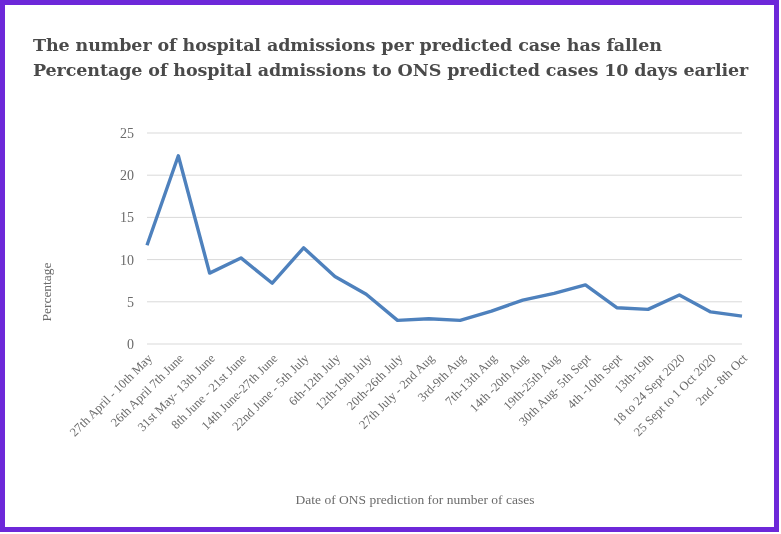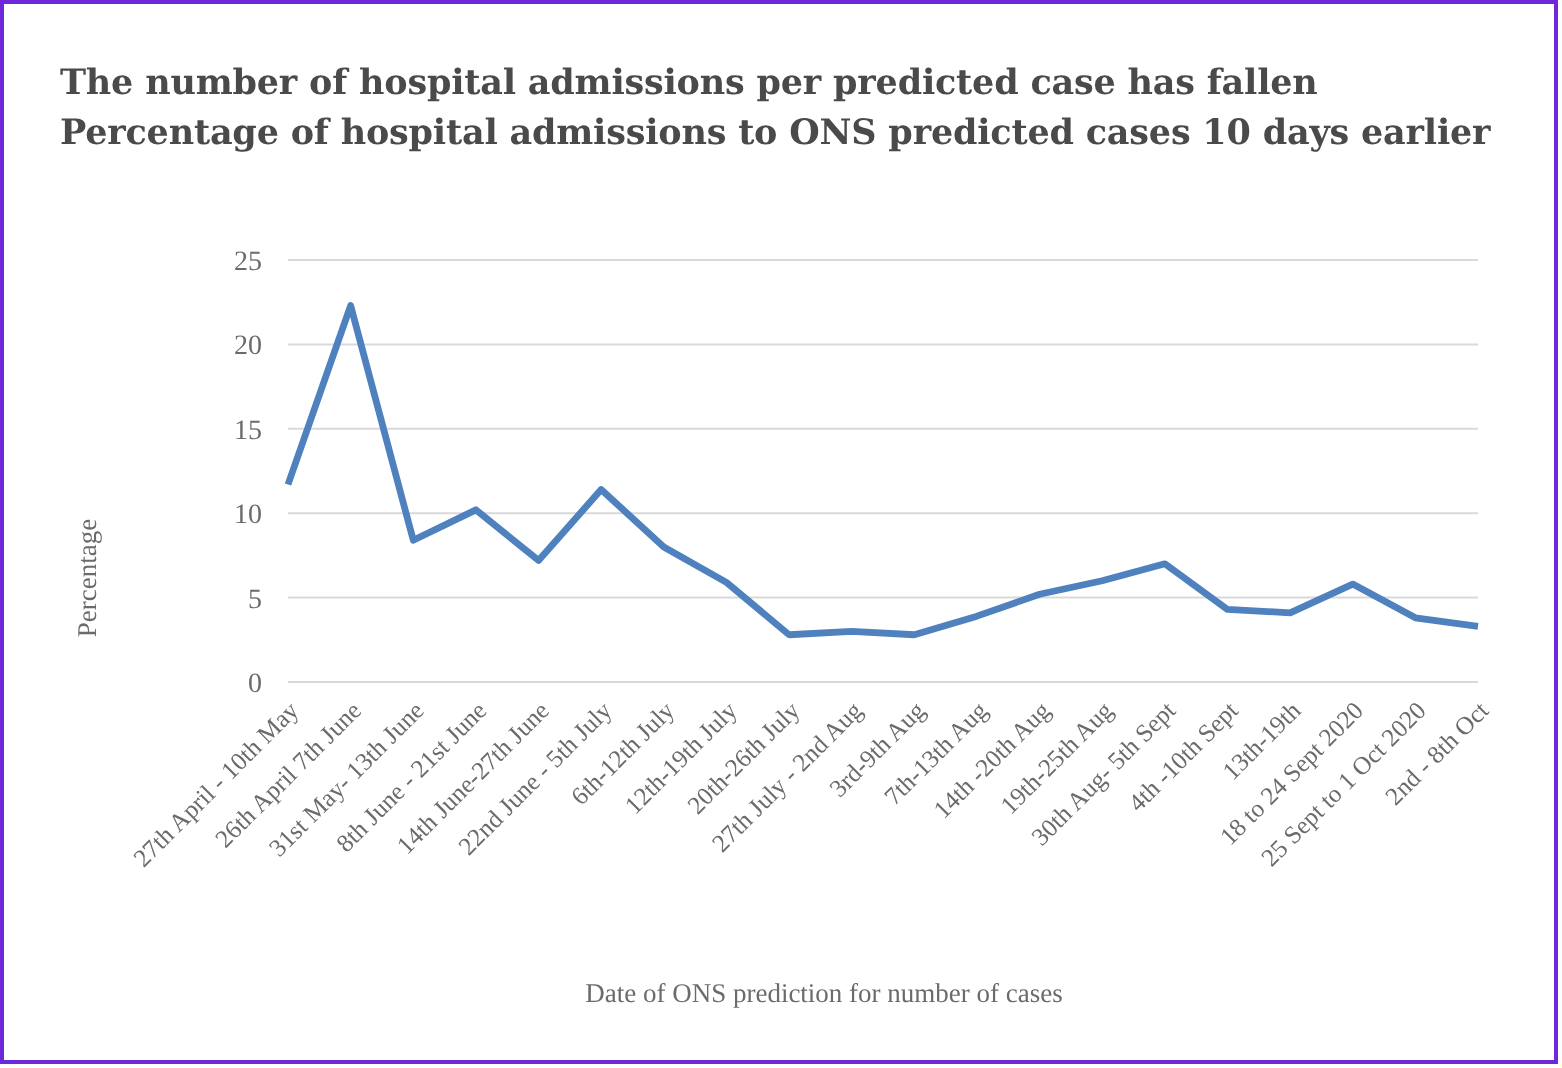--- a/index.html
+++ b/index.html
@@ -5,21 +5,21 @@
   html,body{margin:0;padding:0;}
   body{
     width:781px;height:534px;
     background:#ffffff;
     font-family:"Liberation Serif", serif;
     overflow:hidden;
   }
   #frame{
     position:relative;
     width:779px;height:532px;
-    border:2px solid #6d28d9;
+    border:5px solid #6d28d9;
     background:#ffffff;
     box-sizing:border-box;
   }
   #title{
     position:absolute;
     left:28px; top:28px; width:730px;
     font-family:"DejaVu Serif", serif;
     font-weight:bold;
     font-size:17.5px;
     line-height:25px;

